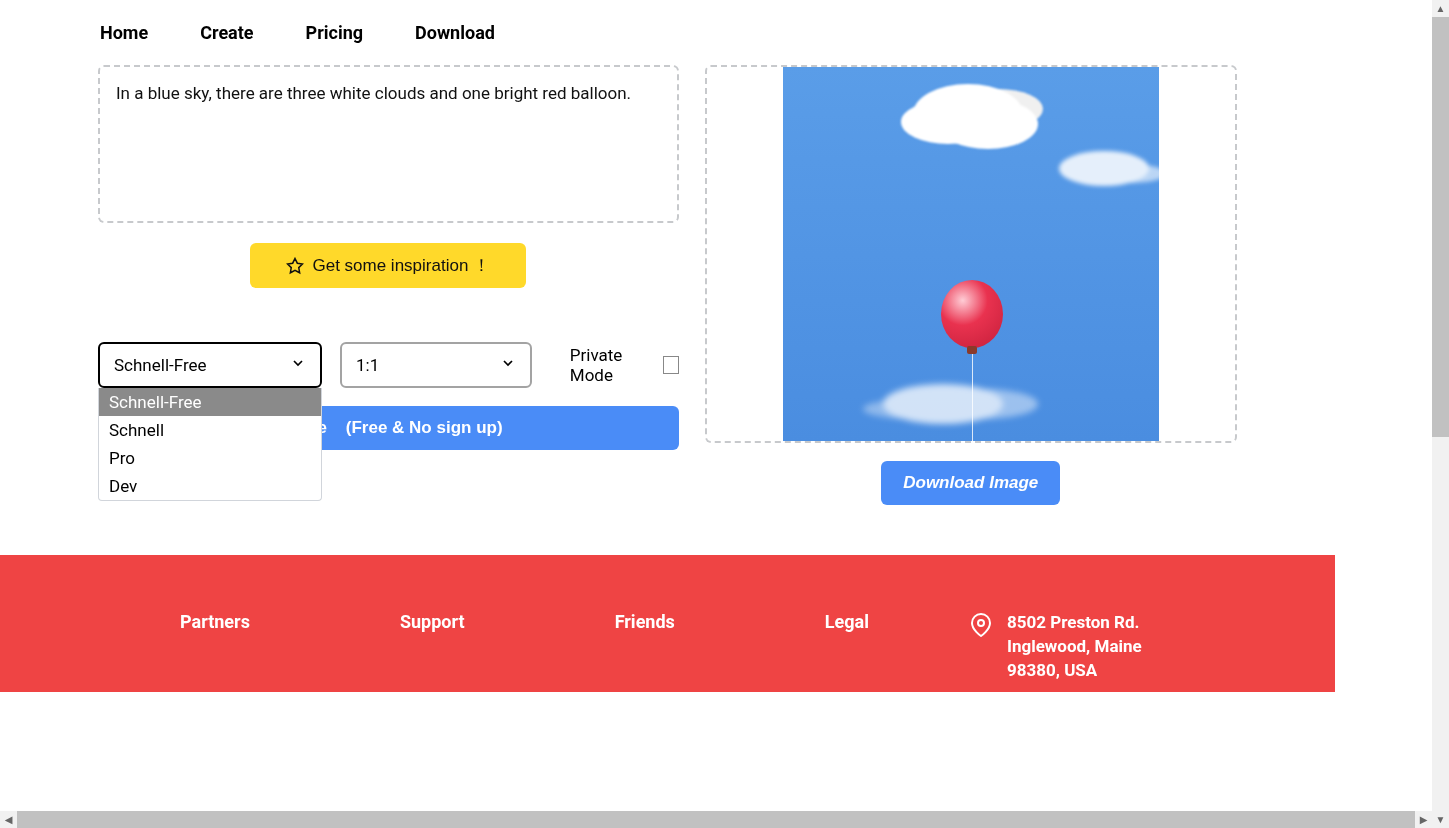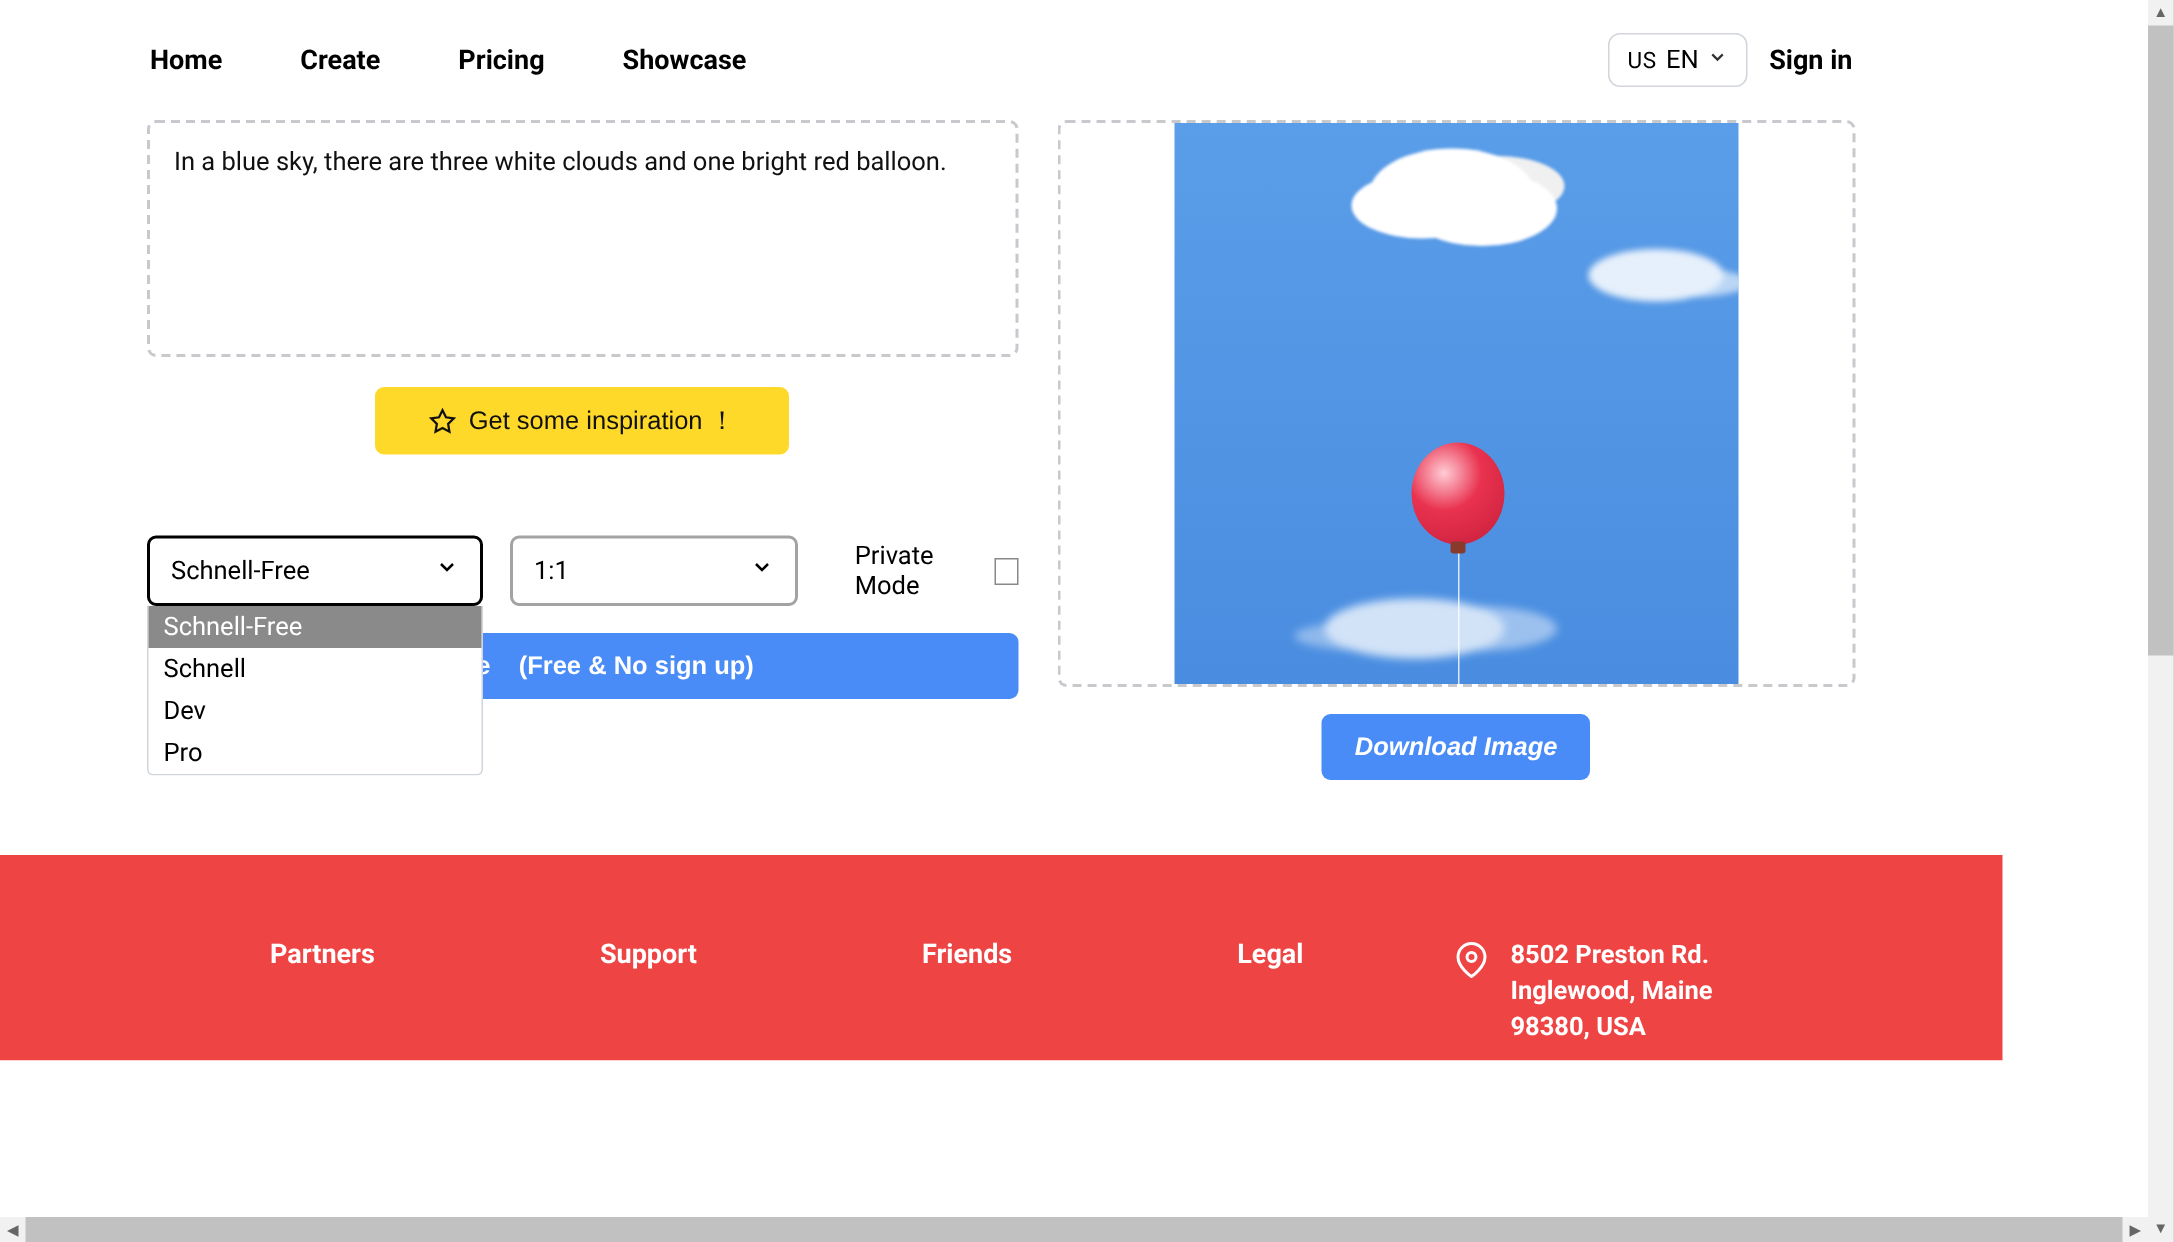--- a/index.html
+++ b/index.html
@@ -74,33 +74,21 @@
 </style>
 </head>
 <body>
 
 <div class="page">
   <div class="header">
     <div class="nav">
       <a>Home</a>
       <a>Create</a>
       <a>Pricing</a>
-      <a>Showcase</a>
-    </div>
-    <div class="header-right">
-      <div class="lang-select">
-        <span class="us">US</span>
-        <span class="en">EN</span>
-        <span class="chevron">
-          <svg width="14" height="14" viewBox="0 0 24 24" fill="none" stroke="#333" stroke-width="2.5">
-              <polyline points="6 9 12 15 18 9"></polyline>
-            </svg>
-        </span>
-      </div>
-      <div class="signin">Sign in</div>
+      <a>Download</a>
     </div>
   </div>
 
 
   <div class="main">
     <div class="col">
       <div class="dashed-box prompt-box">In a blue sky, there are three white clouds and one bright red balloon.</div>
       <div class="inspiration-wrap">
         <button class="inspiration-btn">
           <span class="star-icon">
@@ -117,22 +105,22 @@
             <span>Schnell-Free</span>
             <span>
               <svg width="16" height="16" viewBox="0 0 24 24" fill="none" stroke="#000" stroke-width="2.5">
                   <polyline points="6 9 12 15 18 9"></polyline>
                 </svg>
             </span>
           </div>
           <div class="dropdown">
             <div class="dropdown-item selected">Schnell-Free</div>
             <div class="dropdown-item">Schnell</div>
+            <div class="dropdown-item">Pro</div>
             <div class="dropdown-item">Dev</div>
-            <div class="dropdown-item">Pro</div>
           </div>
         </div>
         <div class="select ratio">
           <span>1:1</span>
           <span>
             <svg width="16" height="16" viewBox="0 0 24 24" fill="none" stroke="#000" stroke-width="2.5">
                 <polyline points="6 9 12 15 18 9"></polyline>
               </svg>
           </span>
         </div>

